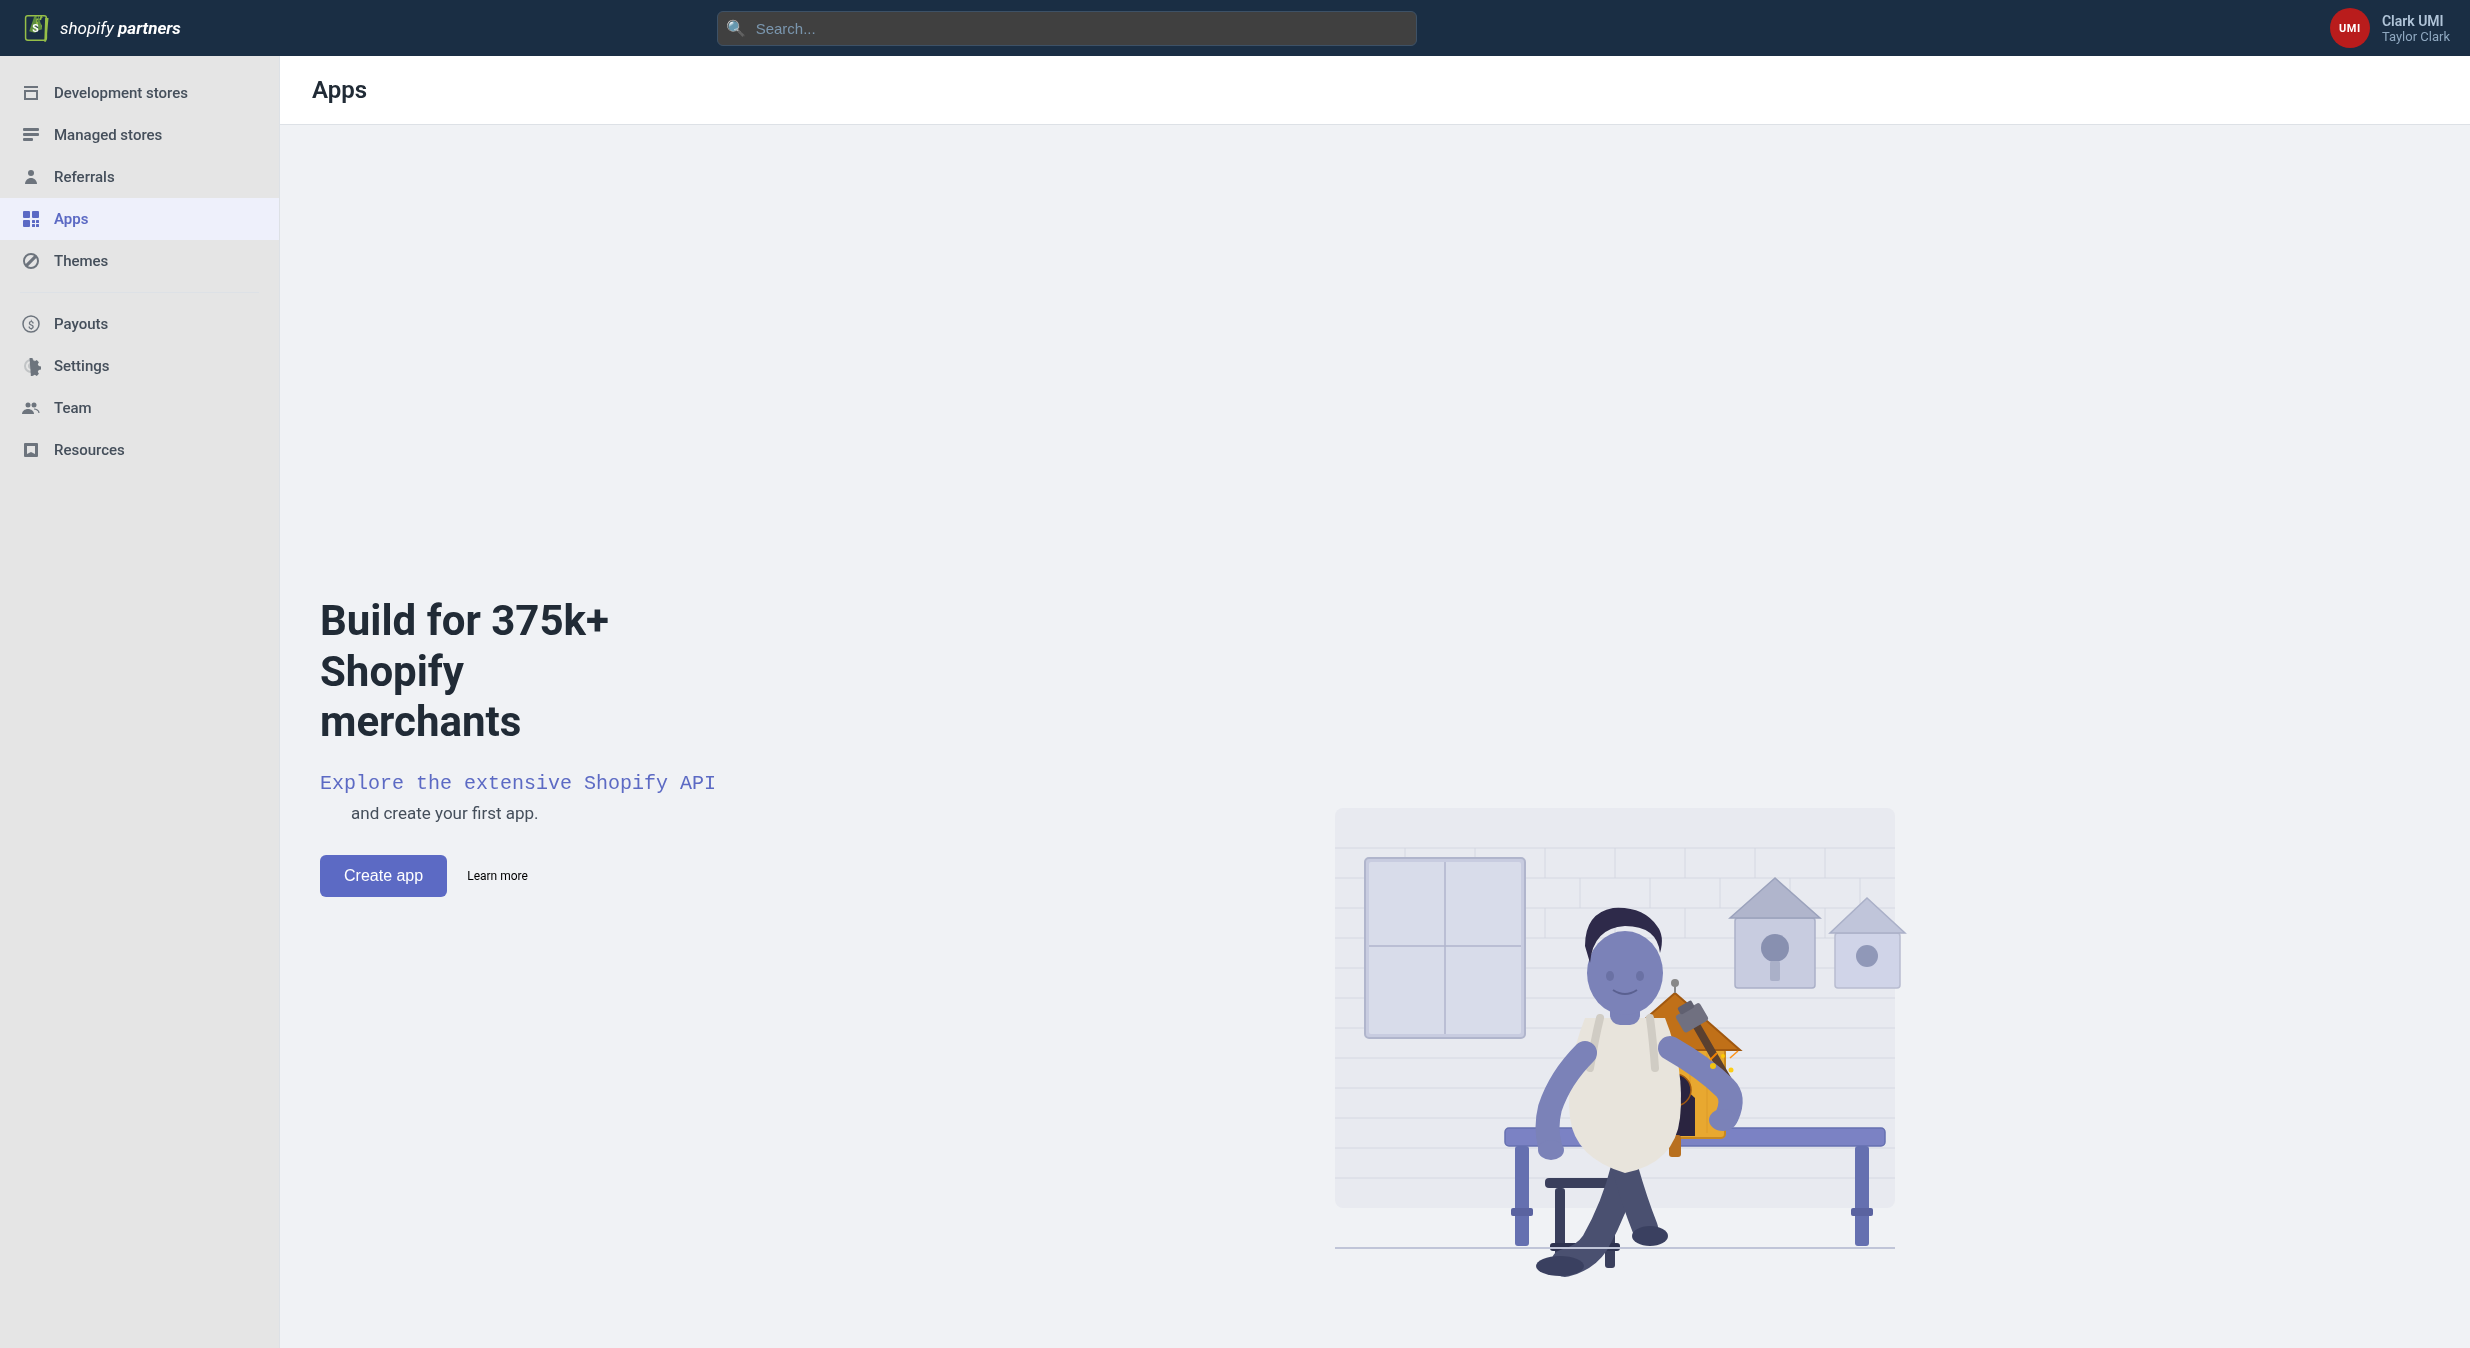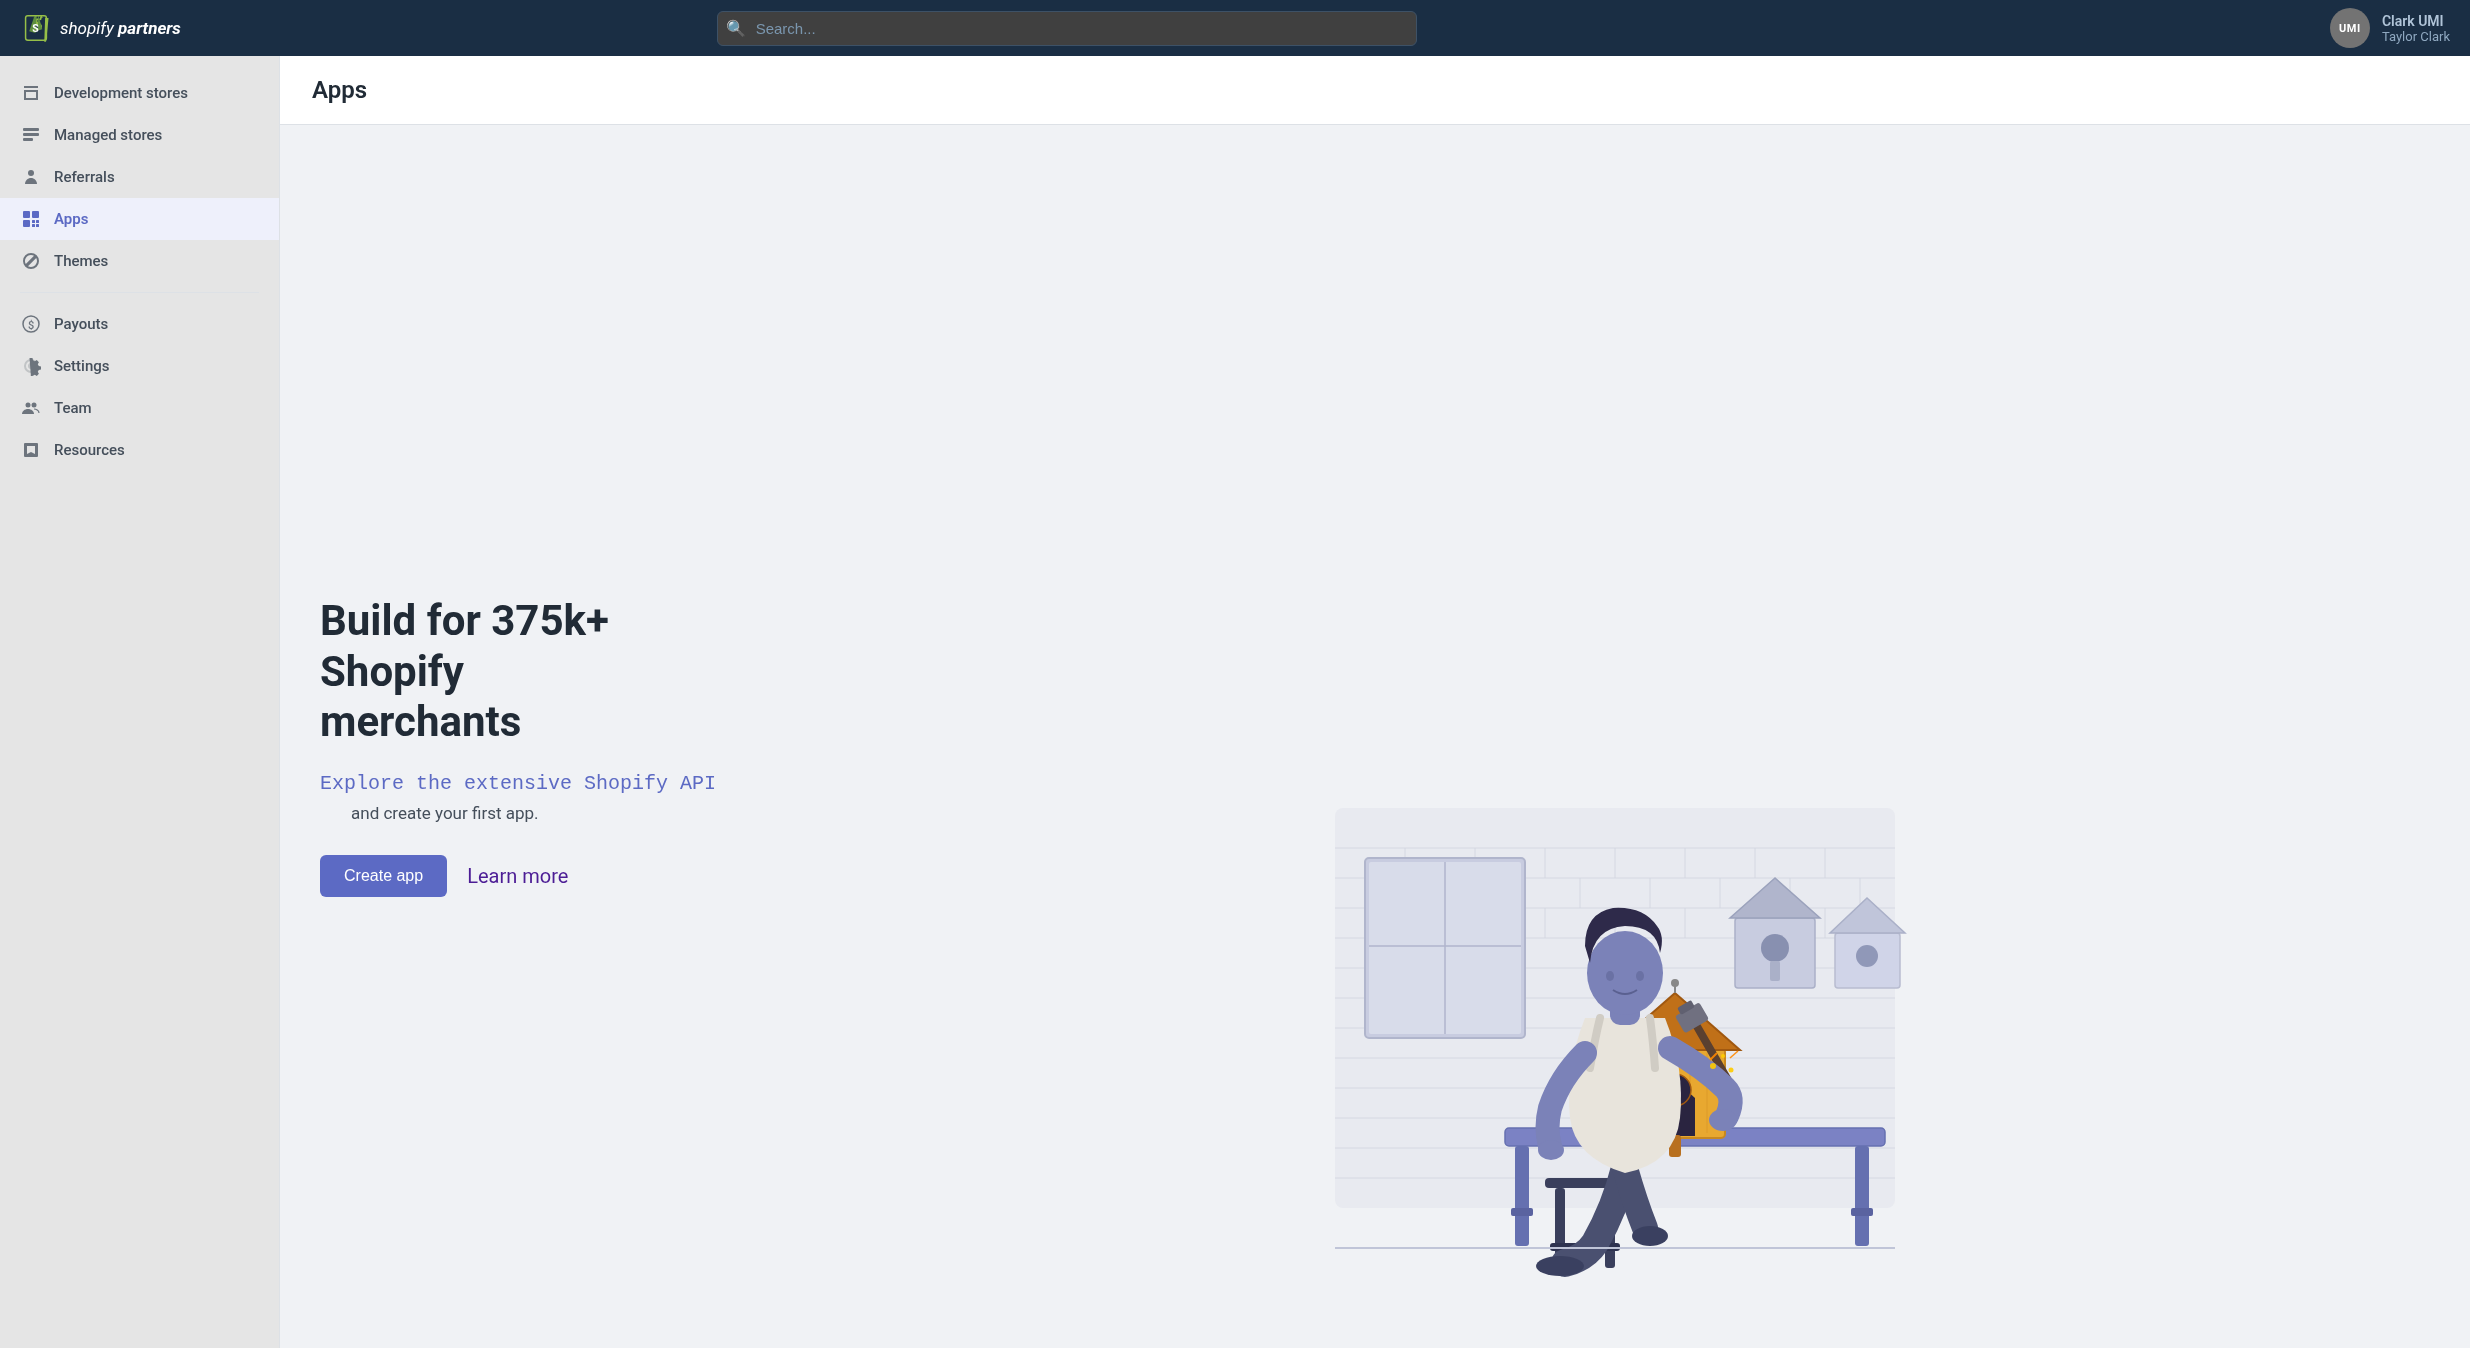--- a/index.html
+++ b/index.html
@@ -65,21 +65,21 @@
     .user-area {
       margin-left: auto;
       display: flex;
       align-items: center;
       gap: 12px;
     }
     .avatar {
       width: 40px;
       height: 40px;
       border-radius: 50%;
-      background: #737373;
+      background: #b91c1c;
       display: flex;
       align-items: center;
       justify-content: center;
       color: white;
       font-size: 11px;
       font-weight: 700;
       letter-spacing: 0.5px;
     }
     .user-info { text-align: left; }
     .user-org { color: #b0c4d8; font-size: 14px; font-weight: 600; }
@@ -198,22 +198,22 @@
       background: #5c6ac4;
       color: white;
       border: none;
       padding: 12px 24px;
       border-radius: 6px;
       font-size: 16px;
       font-weight: 500;
       cursor: pointer;
     }
     .btn-link {
-      color: #4c1d95;
-      font-size: 20px;
+      color: #000000;
+      font-size: 12px;
       background: none;
       border: none;
       cursor: pointer;
       text-decoration: none;
     }
 
     
     .hero-illustration {
       flex: 1;
       display: flex;

